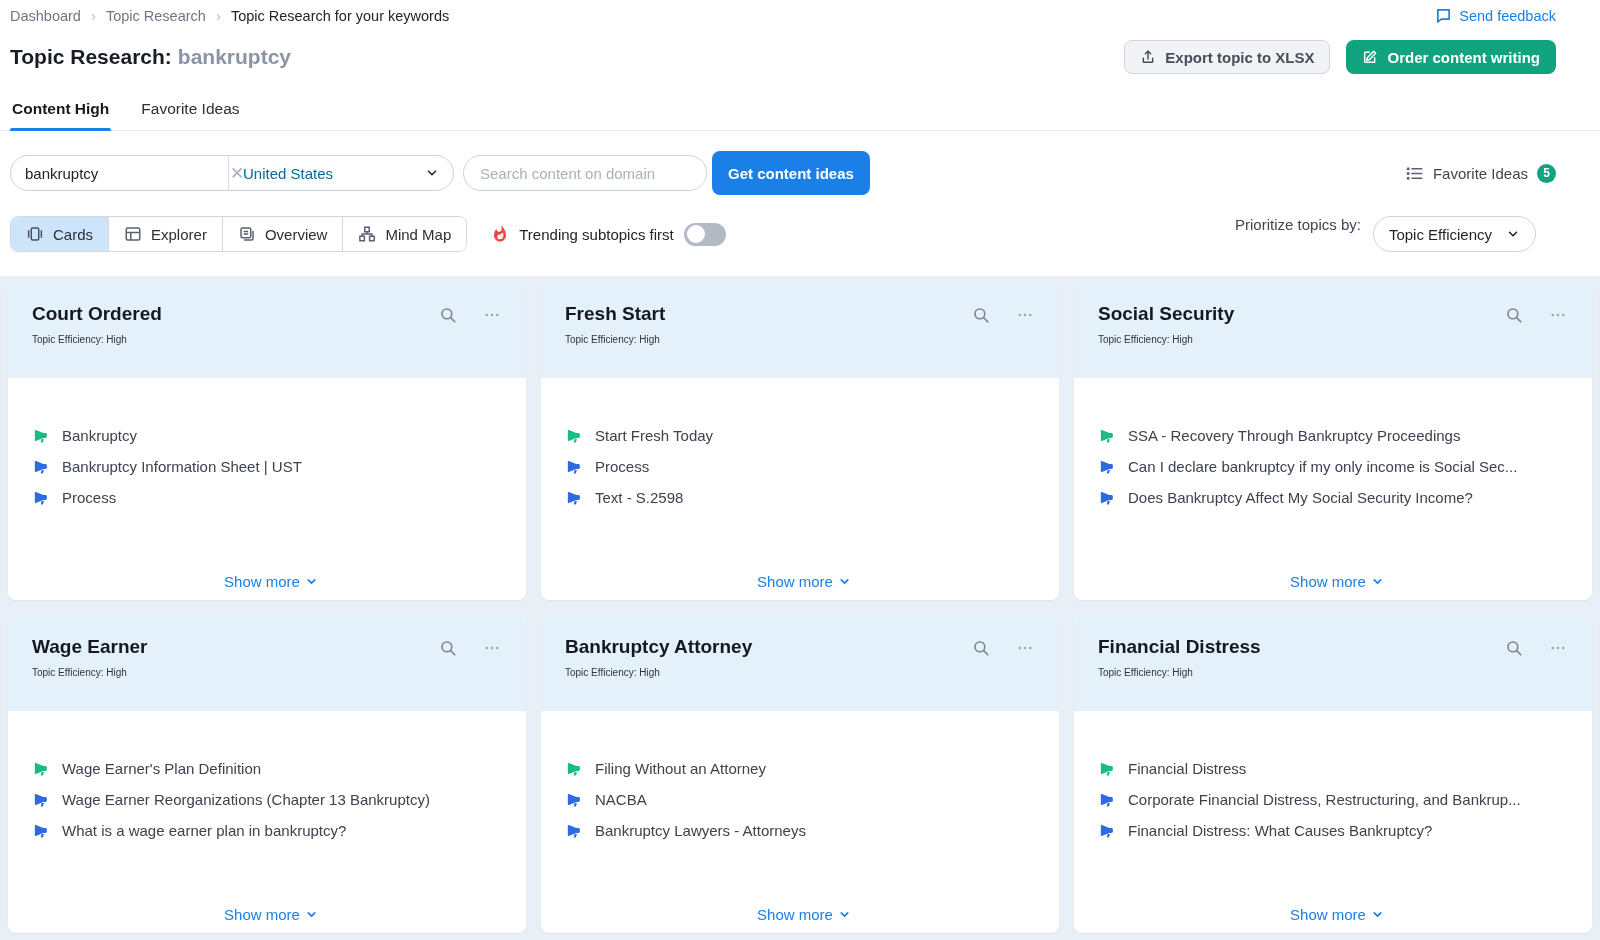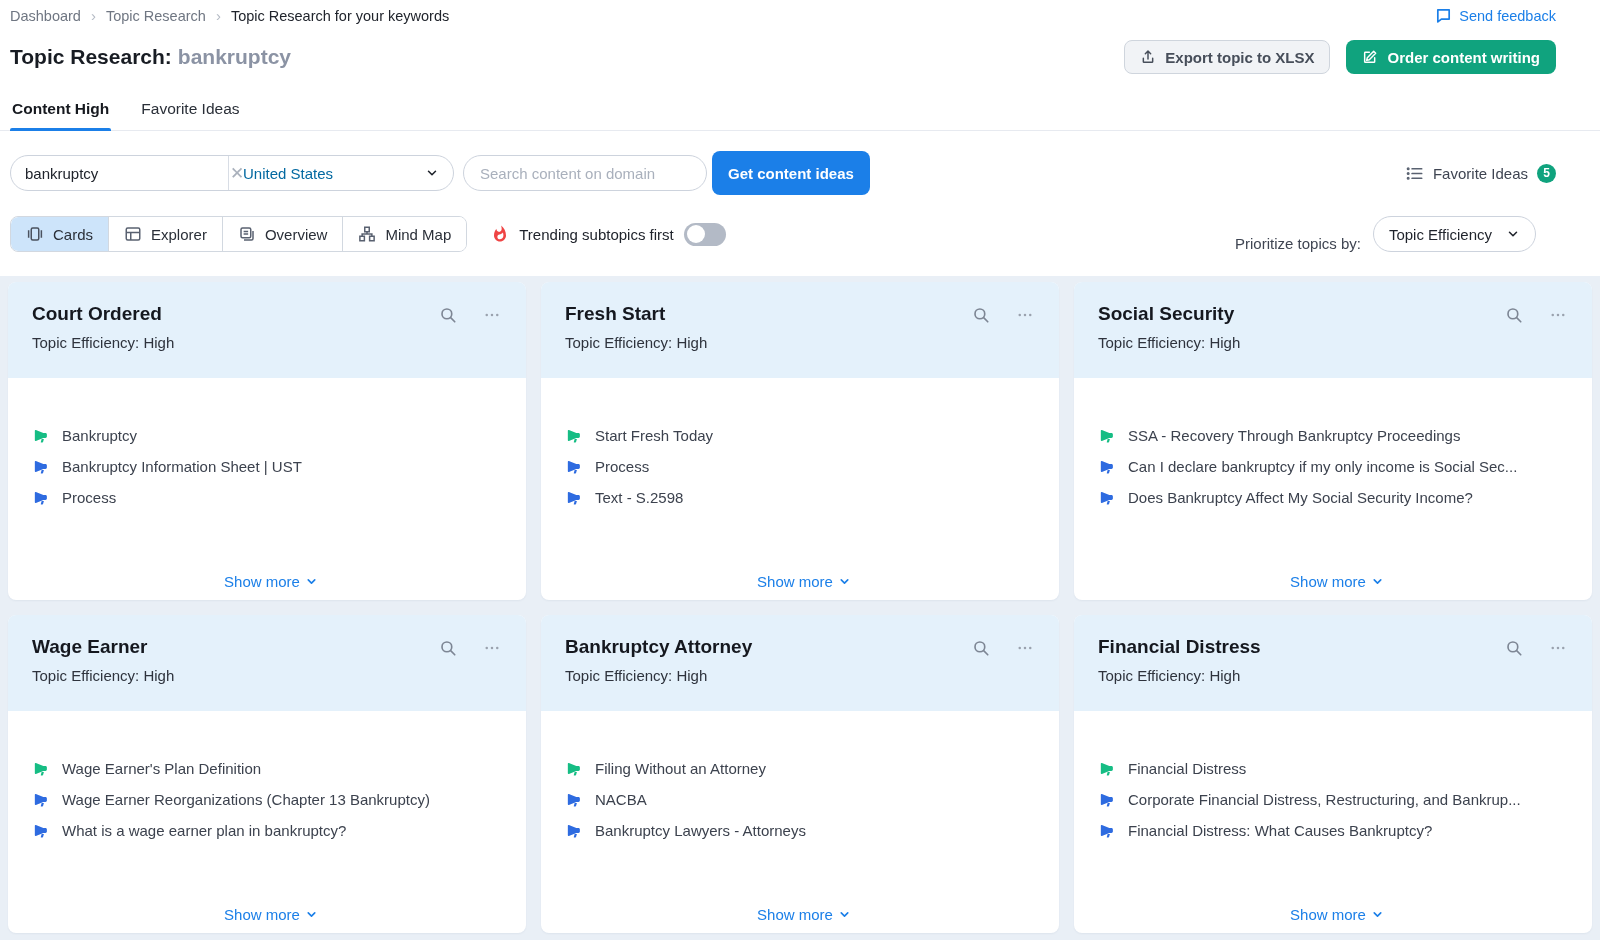--- a/index.html
+++ b/index.html
@@ -69,36 +69,36 @@
   .view-switcher { display: flex; border: 1px solid #d2d8e0; border-radius: 8px; overflow: hidden; background: #fff; height: 36px; }
   .view-btn { display: flex; align-items: center; gap: 9px; padding: 0 15px; font-size: 15px; color: #2a2f38;
     cursor: pointer; border-right: 1px solid #d2d8e0; background: #fff; }
   .view-btn:last-child { border-right: none; }
   .view-btn.active { background: #cde4fa; border-radius: 7px 0 0 7px; }
   .view-btn .vicon { color: #596170; }
   .trending-group { display: flex; align-items: center; gap: 10px; margin-left: 24px; }
   .trending-label { font-size: 15px; color: #20242c; }
   .toggle { width: 42px; height: 23px; background: #b3bac6; border-radius: 12px; position: relative; cursor: pointer; }
   .toggle .knob { position: absolute; top: 2.5px; left: 3px; width: 18px; height: 18px; background: #fff; border-radius: 50%; }
-  .prioritize-group { margin-left: auto; display: flex; align-items: flex-end; gap: 12px; }
+  .prioritize-group { margin-left: auto; display: flex; align-items: flex-start; gap: 12px; }
   .prioritize-label { font-size: 15px; color: #3f4552; }
   .prioritize-select { display: flex; align-items: center; gap: 14px; height: 36px; padding: 0 15px;
     border: 1px solid #cdd3dd; border-radius: 18px; font-size: 15px; color: #1f232b; cursor: pointer; background: #fff; }
 
   
   .cards-zone { flex: 1; margin-top: 24px; background: #e9eff6; padding: 6px 8px 0; }
   .cards-grid { display: grid; grid-template-columns: 1fr 1fr 1fr; column-gap: 19px; row-gap: 20px; gap: 15px; }
   .topic-card { background: #fff; border-radius: 8px; height: 318px; display: flex; flex-direction: column;
     box-shadow: 0 1px 2px rgba(20,40,80,.05); overflow: hidden; }
   .card-header { flex: none; height: 96px; background: #e4f1fb; padding: 21px 24px 0; }
   .card-header-top { display: flex; align-items: flex-start; justify-content: space-between; }
   .card-title { font-size: 19px; font-weight: bold; color: #15181f; }
   .card-icons { display: flex; align-items: center; gap: 25px; color: #7d8694; padding-top: 3px; }
   .card-icon-btn { cursor: pointer; }
-  .card-subtitle { margin-top: 9px; font-size: 15px; color: #2e333d; }
+  .card-subtitle { margin-top: 9px; font-size: 10px; color: #2e333d; }
   .card-body { flex: 1; position: relative; padding: 49px 24px 0; }
   .card-item { display: flex; align-items: center; gap: 13px; margin-bottom: 14px; font-size: 15px; color: #3c424e; }
   .megaphone-icon svg { fill: #2e6be0; }
   .megaphone-icon.trending svg { fill: #16bd84; }
   .show-more { position: absolute; bottom: 10px; left: 0; right: 0; display: flex; align-items: center;
     justify-content: center; gap: 5px; color: #1b7fe8; font-size: 15px; cursor: pointer; padding-left: 8px; }
 </style>
 </head>
 <body>
 

